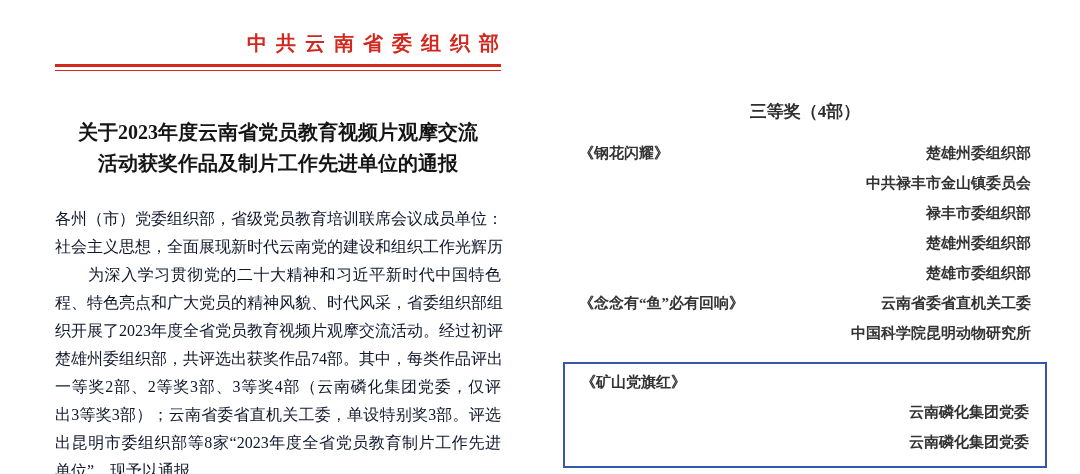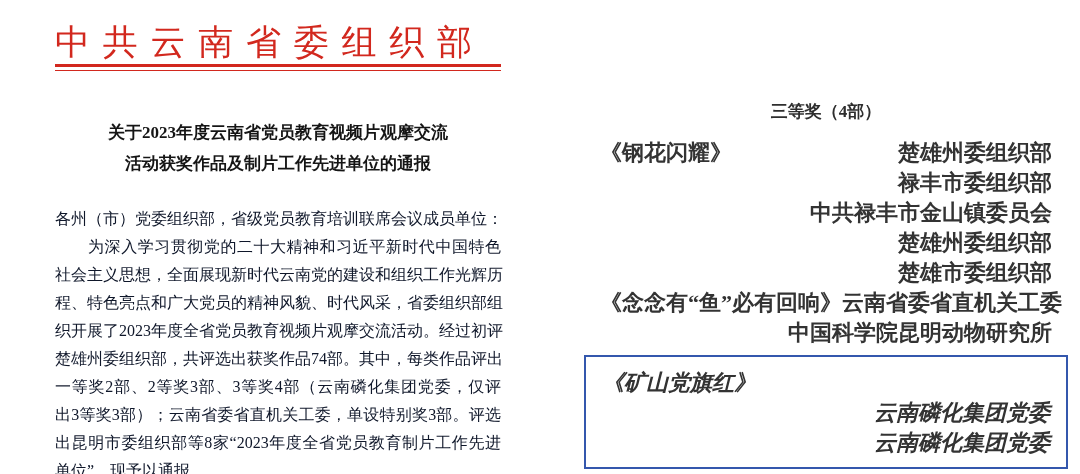--- a/index.html
+++ b/index.html
@@ -11,116 +11,115 @@
     font-family: "Liberation Serif", "DejaVu Serif", serif;
     color: var(--text, #2a2a2a);
   }
 
   
   .left-page {
     position: absolute; left: 55px; top: 26px; width: 446px;
   }
   .doc-header {
     color: var(--red, #d2281e);
-    font-size: 35px; font-weight: normal;
-    text-align: left; letter-spacing: 2px;
+    font-size: 20px; font-weight: bold;
+    text-align: right; letter-spacing: 2px;
     line-height: 34px;
     white-space: nowrap;
   }
   .double-rule {
     margin-top: 4px;
     height: 3px;
     border-top: 3px solid var(--red, #d2281e);
     border-bottom: 1px solid var(--red, #d2281e);
   }
   .doc-title {
     margin-top: 46px;
-    font-size: 17px; font-weight: bold;
+    font-size: 20px; font-weight: bold;
     line-height: 31px; text-align: center;
     color: #151515;
   }
   .doc-body { margin-top: 26px; }
   .body-line {
     font-size: 16px; line-height: 28px;
     color: #0f172a;
     text-align: justify;
     text-align-last: justify;
     white-space: nowrap;
   }
   .body-line.short {
     text-align: left; text-align-last: left;
   }
 
   
   .right-page {
-    position: absolute; left: 584px; top: 100px; width: 484px;
+    position: absolute; left: 563px; top: 100px; width: 484px;
   }
   .section-heading {
     text-align: center;
     font-size: 17px; font-weight: bold;
     line-height: 24px;
     color: #2e2e2e;
     margin-bottom: 14px;
   }
   .entry { }
   .row {
     display: flex;
     height: 30px; line-height: 30px;
-    font-size: 22px; font-weight: bold;
+    font-size: 15px; font-weight: bold;
     color: #333333;
     padding: 0 16px;
   }
   .row .award-title { white-space: nowrap; }
   .row .award-org  { margin-left: auto; white-space: nowrap; }
   .entry.highlighted {
     border: 2px solid var(--blue, #3457ad);
-    margin-top: 7px;
-    padding: 11px 0 9px 0;
-    font-style: italic;
+    margin-top: 14px;
+    padding: 3px 0 9px 0;
   }
 </style>
 </head>
 <body>
 
 <div class="left-page">
   <div class="doc-header">中 共 云 南 省 委 组 织 部</div>
   <div class="double-rule"></div>
 
   <div class="doc-title">
     <div>关于2023年度云南省党员教育视频片观摩交流</div>
     <div>活动获奖作品及制片工作先进单位的通报</div>
   </div>
 
   <div class="doc-body">
     <div class="body-line">各州（市）党委组织部，省级党员教育培训联席会议成员单位：</div>
+    <div class="body-line">社会主义思想，全面展现新时代云南党的建设和组织工作光辉历</div>
     <div class="body-line">　　为深入学习贯彻党的二十大精神和习近平新时代中国特色</div>
-    <div class="body-line">社会主义思想，全面展现新时代云南党的建设和组织工作光辉历</div>
     <div class="body-line">程、特色亮点和广大党员的精神风貌、时代风采，省委组织部组</div>
     <div class="body-line">织开展了2023年度全省党员教育视频片观摩交流活动。经过初评</div>
     <div class="body-line">楚雄州委组织部，共评选出获奖作品74部。其中，每类作品评出</div>
     <div class="body-line">一等奖2部、2等奖3部、3等奖4部（云南磷化集团党委，仅评</div>
     <div class="body-line">出3等奖3部）；云南省委省直机关工委，单设特别奖3部。评选</div>
     <div class="body-line">出昆明市委组织部等8家“2023年度全省党员教育制片工作先进</div>
     <div class="body-line short">单位”，现予以通报。</div>
   </div>
 </div>
 
 <div class="right-page">
   <div class="section-heading">三等奖（4部）</div>
 
   <div class="entry">
     <div class="row">
       <span class="award-title">《钢花闪耀》</span>
       <span class="award-org">楚雄州委组织部</span>
     </div>
     <div class="row">
-      <span class="award-org">禄丰市委组织部</span>
+      <span class="award-org">中共禄丰市金山镇委员会</span>
     </div>
     <div class="row">
-      <span class="award-org">中共禄丰市金山镇委员会</span>
+      <span class="award-org">禄丰市委组织部</span>
     </div>
   </div>
 
   <div class="entry">
     <div class="row">
       <span class="award-org">楚雄州委组织部</span>
     </div>
     <div class="row">
       <span class="award-org">楚雄市委组织部</span>
     </div>

